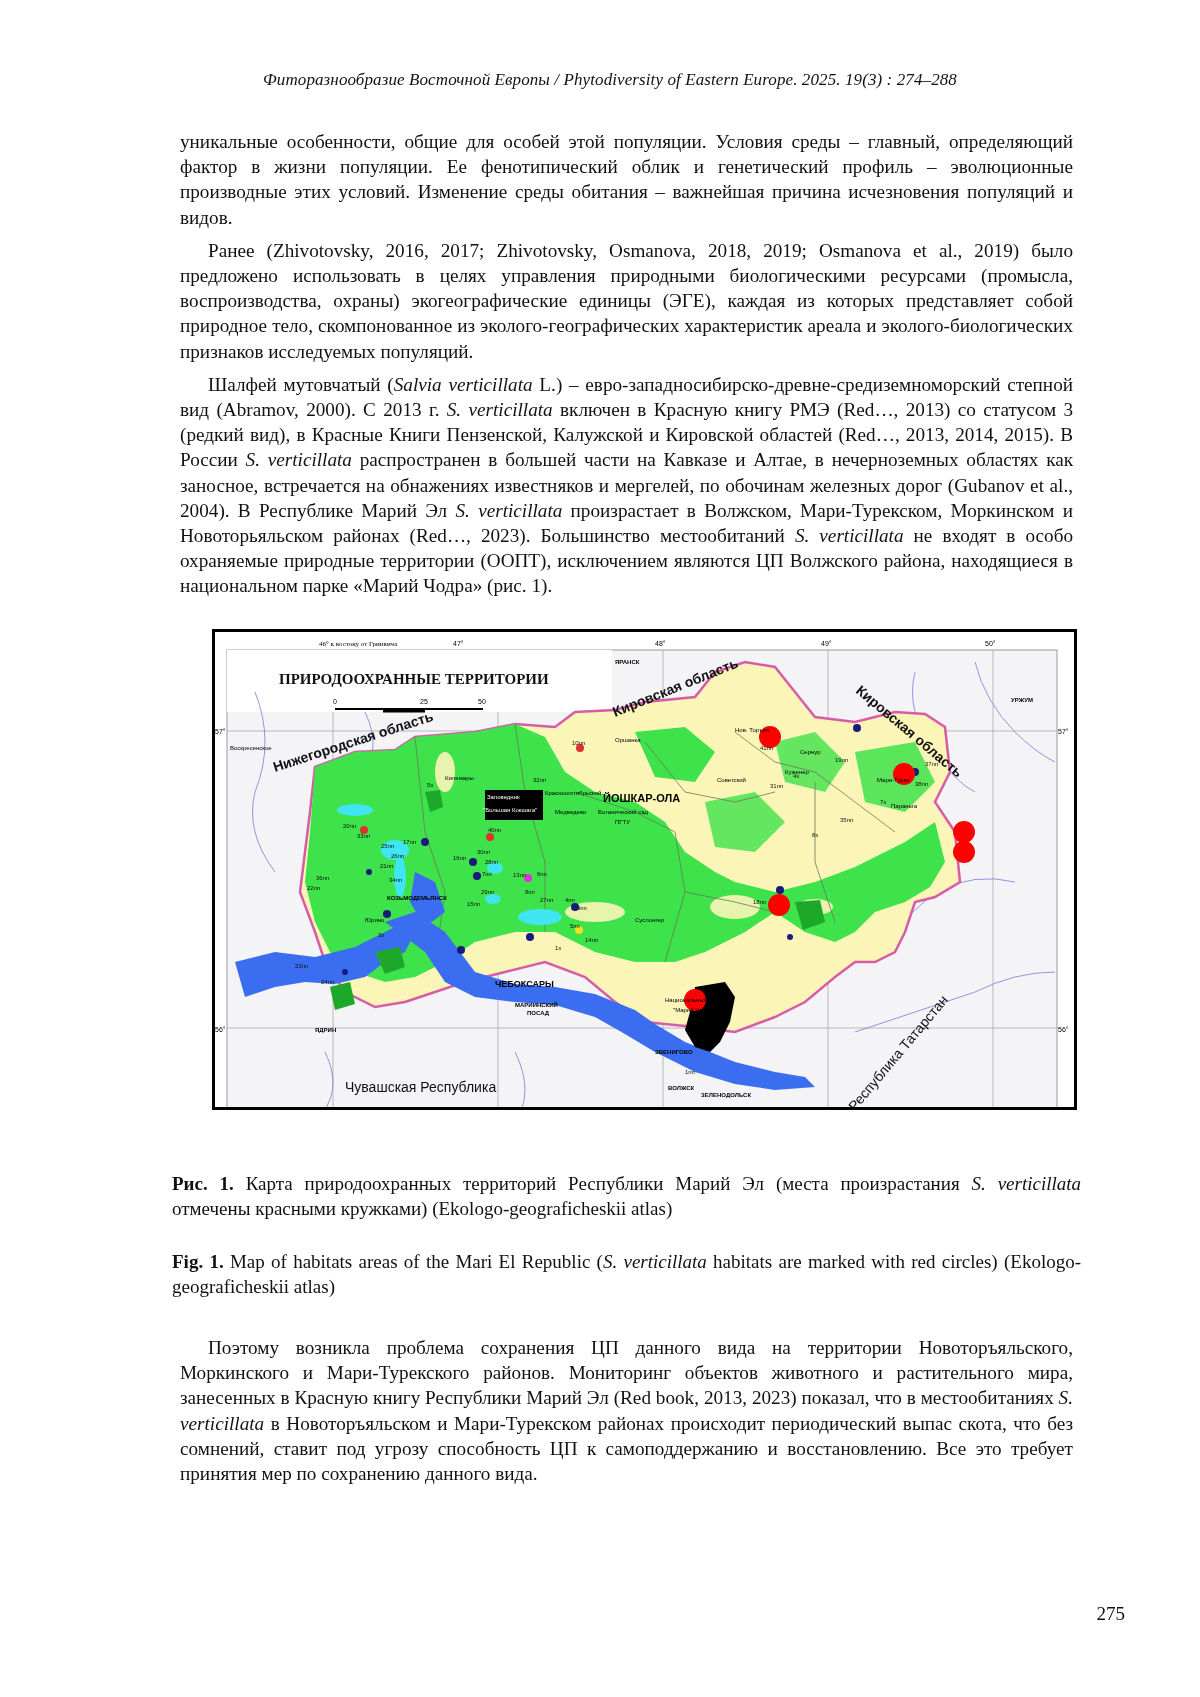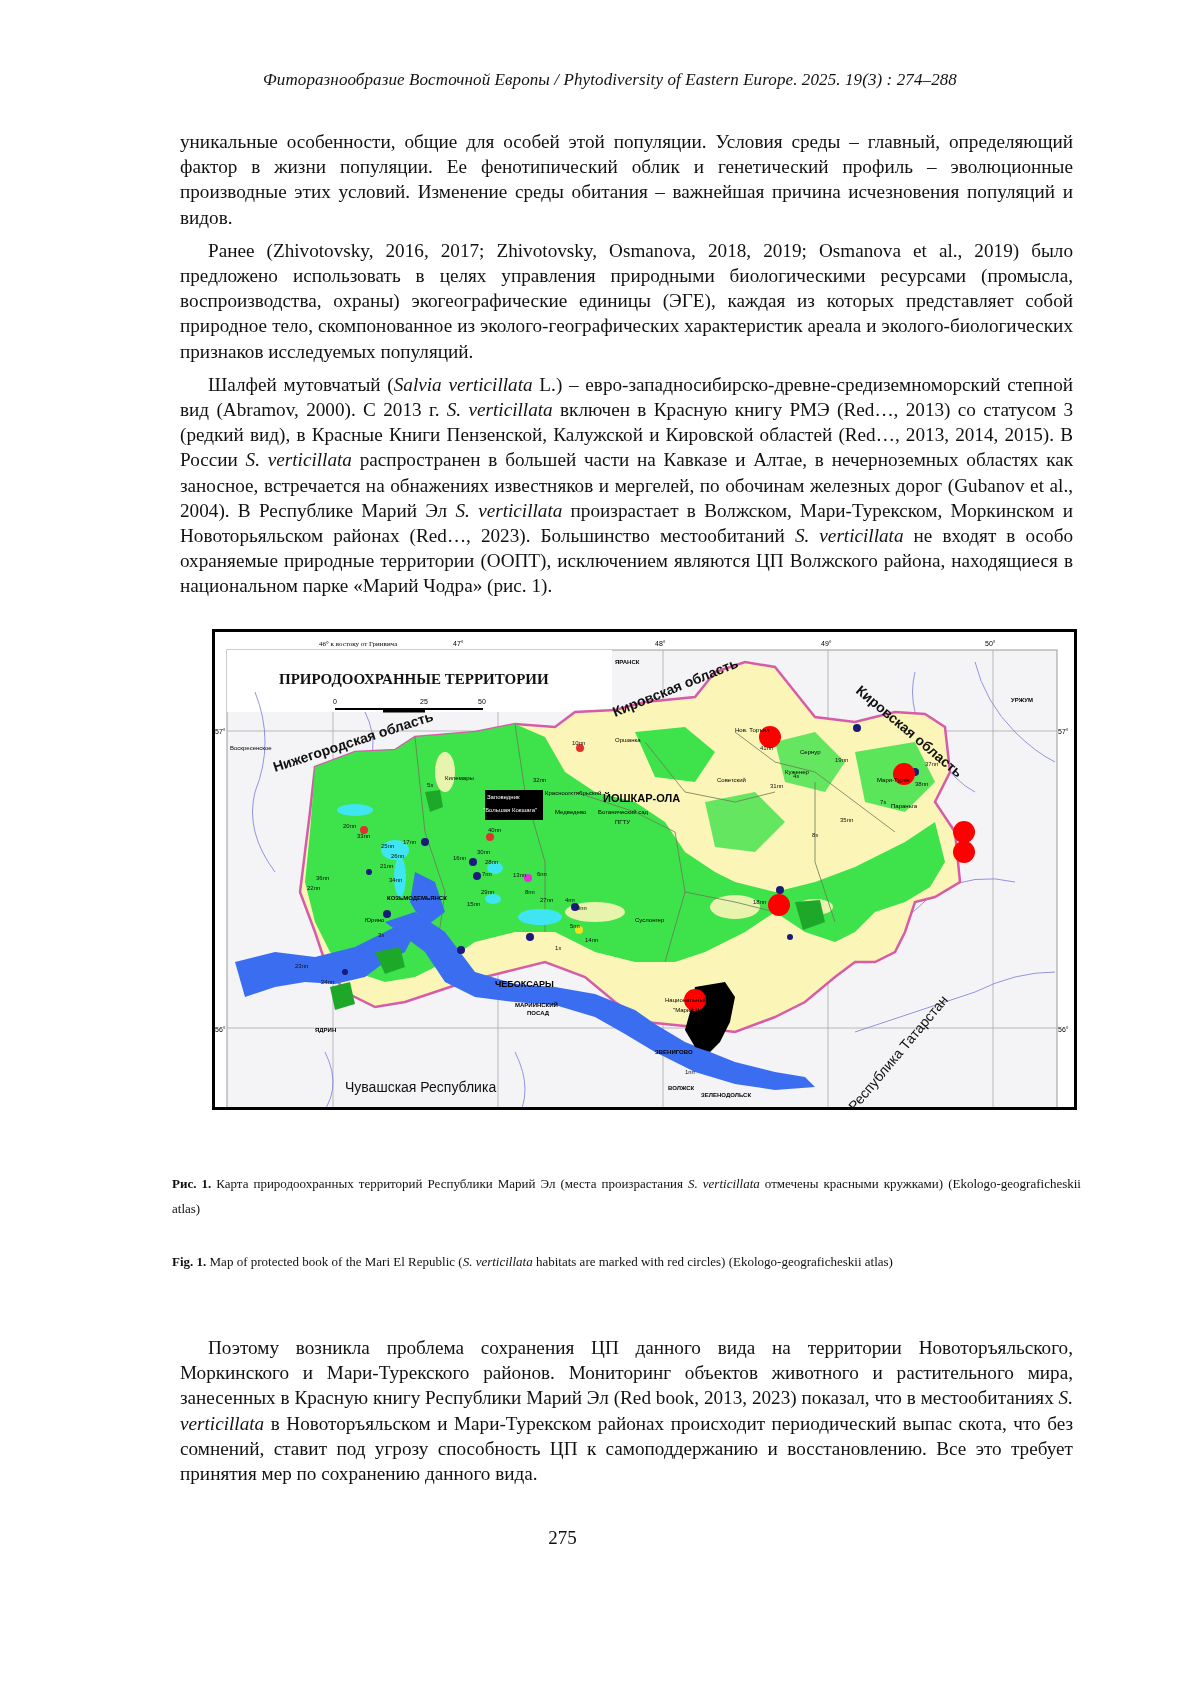--- a/index.html
+++ b/index.html
@@ -10,27 +10,27 @@
   .body-text { position: absolute; left: 172px; width: 909px; font-size: 19.2px; line-height: 25.2px;
          text-align: justify; }
   .body-text p { margin: 8px; }
   .body-text p.indent { text-indent: 28px; }
   .body-text .i { font-style: italic; }
   #block1 { top: 121px; }
   #block2 { top: 1327px; }
   .figure { position: absolute; left: 212px; top: 629px; width: 865px; height: 481px;
          border: 3px solid #000; box-sizing: border-box; background: #fff; overflow: hidden; }
   .figure svg { position: absolute; left: 0; top: 0; }
-  .caption { position: absolute; left: 172px; width: 909px; font-size: 13px; line-height: 25.2px;
+  .caption { position: absolute; left: 172px; width: 909px; font-size: 19px; line-height: 25.2px;
          text-align: justify; }
   .caption b { font-weight: bold; }
   .caption .i { font-style: italic; }
   #cap-ru { top: 1171px; }
   #cap-en { top: 1249px; }
-  .page-number { position: absolute; top: 1527px; left: 0; width: 1125px; text-align: center; font-size: 19px; }
+  .page-number { position: absolute; top: 1603px; left: 0; width: 1125px; text-align: right; font-size: 19px; }
   .map-label { font-family: "Liberation Sans", "DejaVu Sans", sans-serif; }
 </style>
 </head>
 <body>
 
 <div class="running-head">Фиторазнообразие Восточной Европы / Phytodiversity of Eastern Europe. 2025. 19(3) : 274–288</div>
 
 <div class="body-text" id="block1">
   <p>уникальные особенности, общие для особей этой популяции. Условия среды – главный, определяющий фактор в жизни популяции. Ее фенотипический облик и генетический профиль – эволюционные производные этих условий. Изменение среды обитания – важнейшая причина исчезновения популяций и видов.</p>
   <p class="indent">Ранее (Zhivotovsky, 2016, 2017; Zhivotovsky, Osmanova, 2018, 2019; Osmanova et al., 2019) было предложено использовать в целях управления природными биологическими ресурсами (промысла, воспроизводства, охраны) экогеографические единицы (ЭГЕ), каждая из которых представляет собой природное тело, скомпонованное из эколого-географических характеристик ареала и эколого-биологических признаков исследуемых популяций.</p>
@@ -253,19 +253,19 @@
       <text x="597" y="205">8з</text>
     </g>
 
     <rect x="12" y="486" width="830" height="22" fill="#ffffff"></rect>
     <line x1="60" y1="500" x2="560" y2="500" stroke="#ccc" stroke-width="3" stroke-dasharray="20 30"></line>
   </svg>
 </div>
 
 <div class="caption" id="cap-ru"><b>Рис. 1.</b><span> Карта природоохранных территорий Республики Марий Эл (места произрастания </span><span class="i">S. verticillata</span><span> отмечены красными кружками) (Ekologo-geograficheskii atlas)</span></div>
 
-<div class="caption" id="cap-en"><b>Fig. 1.</b><span> Map of protected book of the Mari El Republic (</span><span class="i">S. verticillata</span><span> habitats are marked with red circles) (Ekologo-geograficheskii atlas)</span></div>
+<div class="caption" id="cap-en"><b>Fig. 1.</b><span> Map of habitats areas of the Mari El Republic (</span><span class="i">S. verticillata</span><span> habitats are marked with red circles) (Ekologo-geograficheskii atlas)</span></div>
 
 <div class="body-text" id="block2">
   <p class="indent"><span>Поэтому возникла проблема сохранения ЦП данного вида на территории Новоторъяльского, Моркинского и Мари-Турекского районов. Мониторинг объектов животного и растительного мира, занесенных в Красную книгу Республики Марий Эл (Red book, 2013, 2023) показал, что в местообитаниях </span><span class="i">S. verticillata</span><span> в Новоторъяльском и Мари-Турекском районах происходит периодический выпас скота, что без сомнений, ставит под угрозу способность ЦП к самоподдержанию и восстановлению. Все это требует принятия мер по сохранению данного вида.</span></p>
 </div>
 
 <div class="page-number">275</div>
 
 </body></html>

